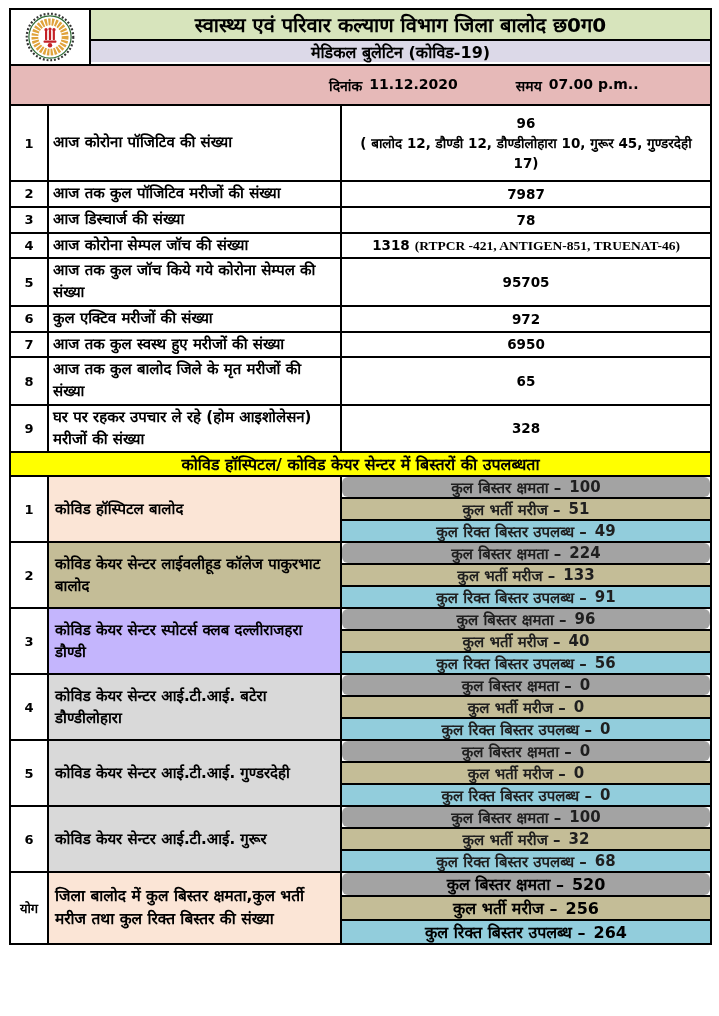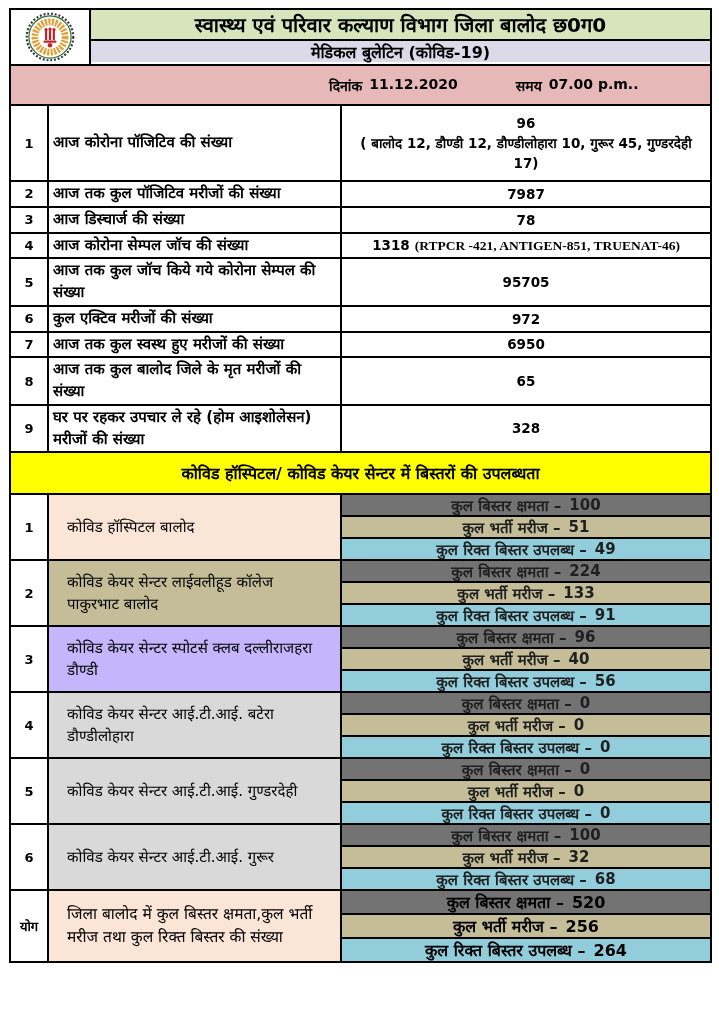--- a/index.html
+++ b/index.html
@@ -29,31 +29,31 @@
   .slabel { flex:1; border-right:2px solid #000; padding:1px 4px; font-size:15px; font-weight:bold;
             display:flex; align-items:center; line-height:1.45; }
   .sval { width:368px; flex:none; display:flex; flex-direction:column; align-items:center; justify-content:center;
           font-size:13.5px; font-weight:bold; text-align:center; line-height:1.5; padding:1px 6px; }
   .sval .inline-wrap { display:flex; align-items:baseline; gap:5px; justify-content:center; flex-wrap:nowrap; white-space:nowrap;text-align:right; }
   .sval .serif { font-family:"Liberation Serif","DejaVu Serif",serif; font-size:13.5px; }
   .r1{min-height:76px}.r2{min-height:22px}.r3{min-height:22px}.r4{min-height:22px}
   .r5{min-height:44px}.r6{min-height:25px}.r7{min-height:25px}.r8{min-height:44px}.r9{min-height:46px}
 
   
-  .banner { border-top:2px solid #000; height:42px; background:#ffff00;
+  .banner { border-top:2px solid #000; height:24px; background:#ffff00;
             display:flex; align-items:center; justify-content:center;
             font-size:16px; font-weight:bold; }
   .brow { display:flex; border-top:2px solid #000; align-items:stretch; }
-  .bname { flex:1; border-right:2px solid #000; padding:2px 18px; font-size:15px; font-weight:normal;
+  .bname { flex:1; border-right:2px solid #000; padding:2px 6px; font-size:15px; font-weight:bold;
            display:flex; align-items:center; line-height:1.5; }
   .bvals { width:368px; flex:none; display:flex; flex-direction:column; }
   .bsub { height:24px; flex:1; display:flex; align-items:center; justify-content:center; gap:8px;
           font-size:15px; font-weight:bold; color:#1f1f1f; }
   .bsub + .bsub { border-top:2px solid #000; }
-  .bg-cap { background:#737373; }
+  .bg-cap { background:#a3a3a3;border-radius:6px; }
   .bg-adm { background:#c4bd97; }
   .bg-vac { background:#92cddc; }
   .total .bsub { font-size:16px; color:#000; }
   .total .bname { font-size:15.5px; }
 
   
   .emblem { width:62px; height:50px; display:flex; align-items:center; justify-content:center; }
 </style>
 </head>
 <body>

